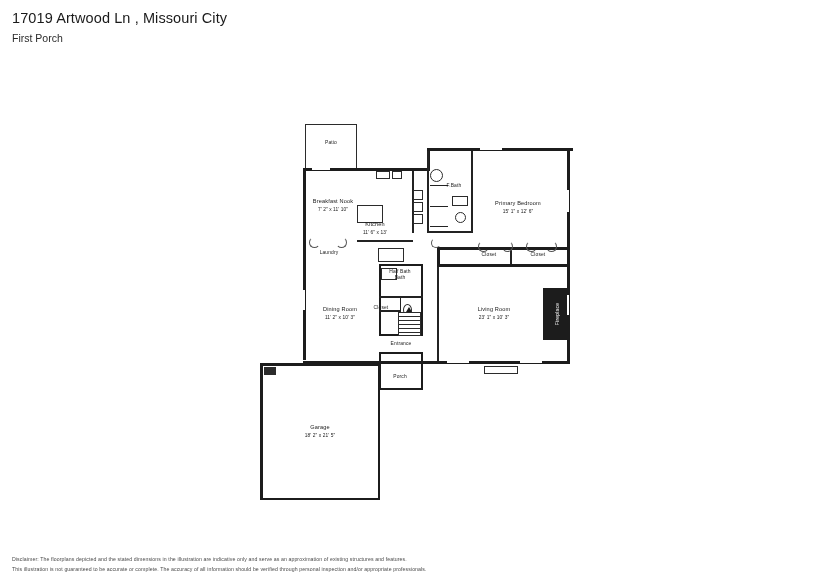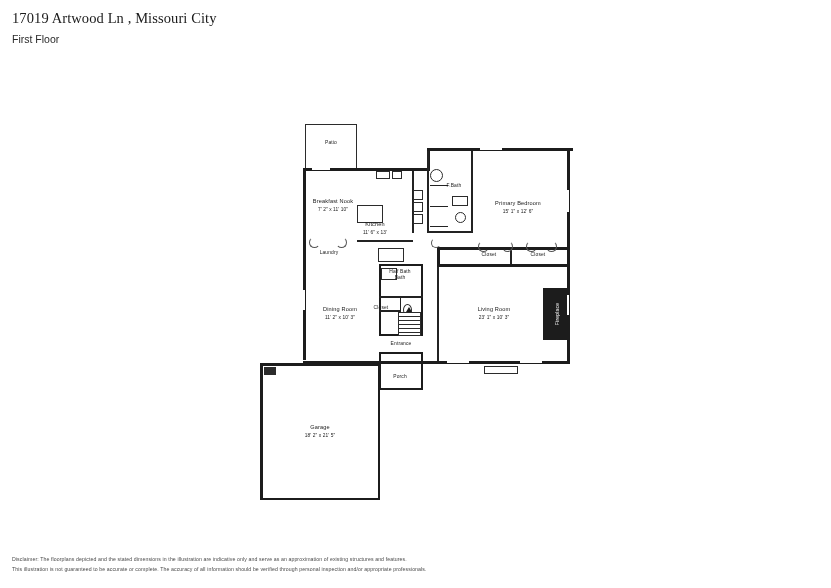--- a/index.html
+++ b/index.html
@@ -23,21 +23,20 @@
     position: absolute;
     left: 12px;
     top: 10px;
   }
   #title {
     font-size: 14.5px;
     font-weight: 400;
     letter-spacing: 0.1px;
     color: #1a1a1a;
     white-space: nowrap;
-    font-family: Liberation Serif, serif;
   }
   #subtitle {
     font-size: 10.5px;
     font-weight: 400;
     color: #2a2a2a;
     margin-top: 6px;
   }
 
   
   #footer {
@@ -146,21 +145,21 @@
     background: transparent;
   }
 </style>
 </head>
 <body>
 
 <div id="page">
 
   <div id="header">
     <div id="title">17019 Artwood Ln , Missouri City</div>
-    <div id="subtitle">First Floor</div>
+    <div id="subtitle">First Porch</div>
   </div>
 
   <div id="plan">
 
     <div class="room-fill" style="left:305px; top:124px; width:52px; height:45px;"></div>
     <div class="wall wall-thin" style="left:305px; top:124px; width:52px; height:1.2px;"></div>
     <div class="wall wall-thin" style="left:355.8px; top:124px; width:1.2px; height:45px;"></div>
     <div class="wall wall-thin" style="left:305px; top:167.8px; width:52px; height:1.2px;"></div>
     <div class="wall wall-thin" style="left:305px; top:124px; width:1.2px; height:45px;"></div>
 

